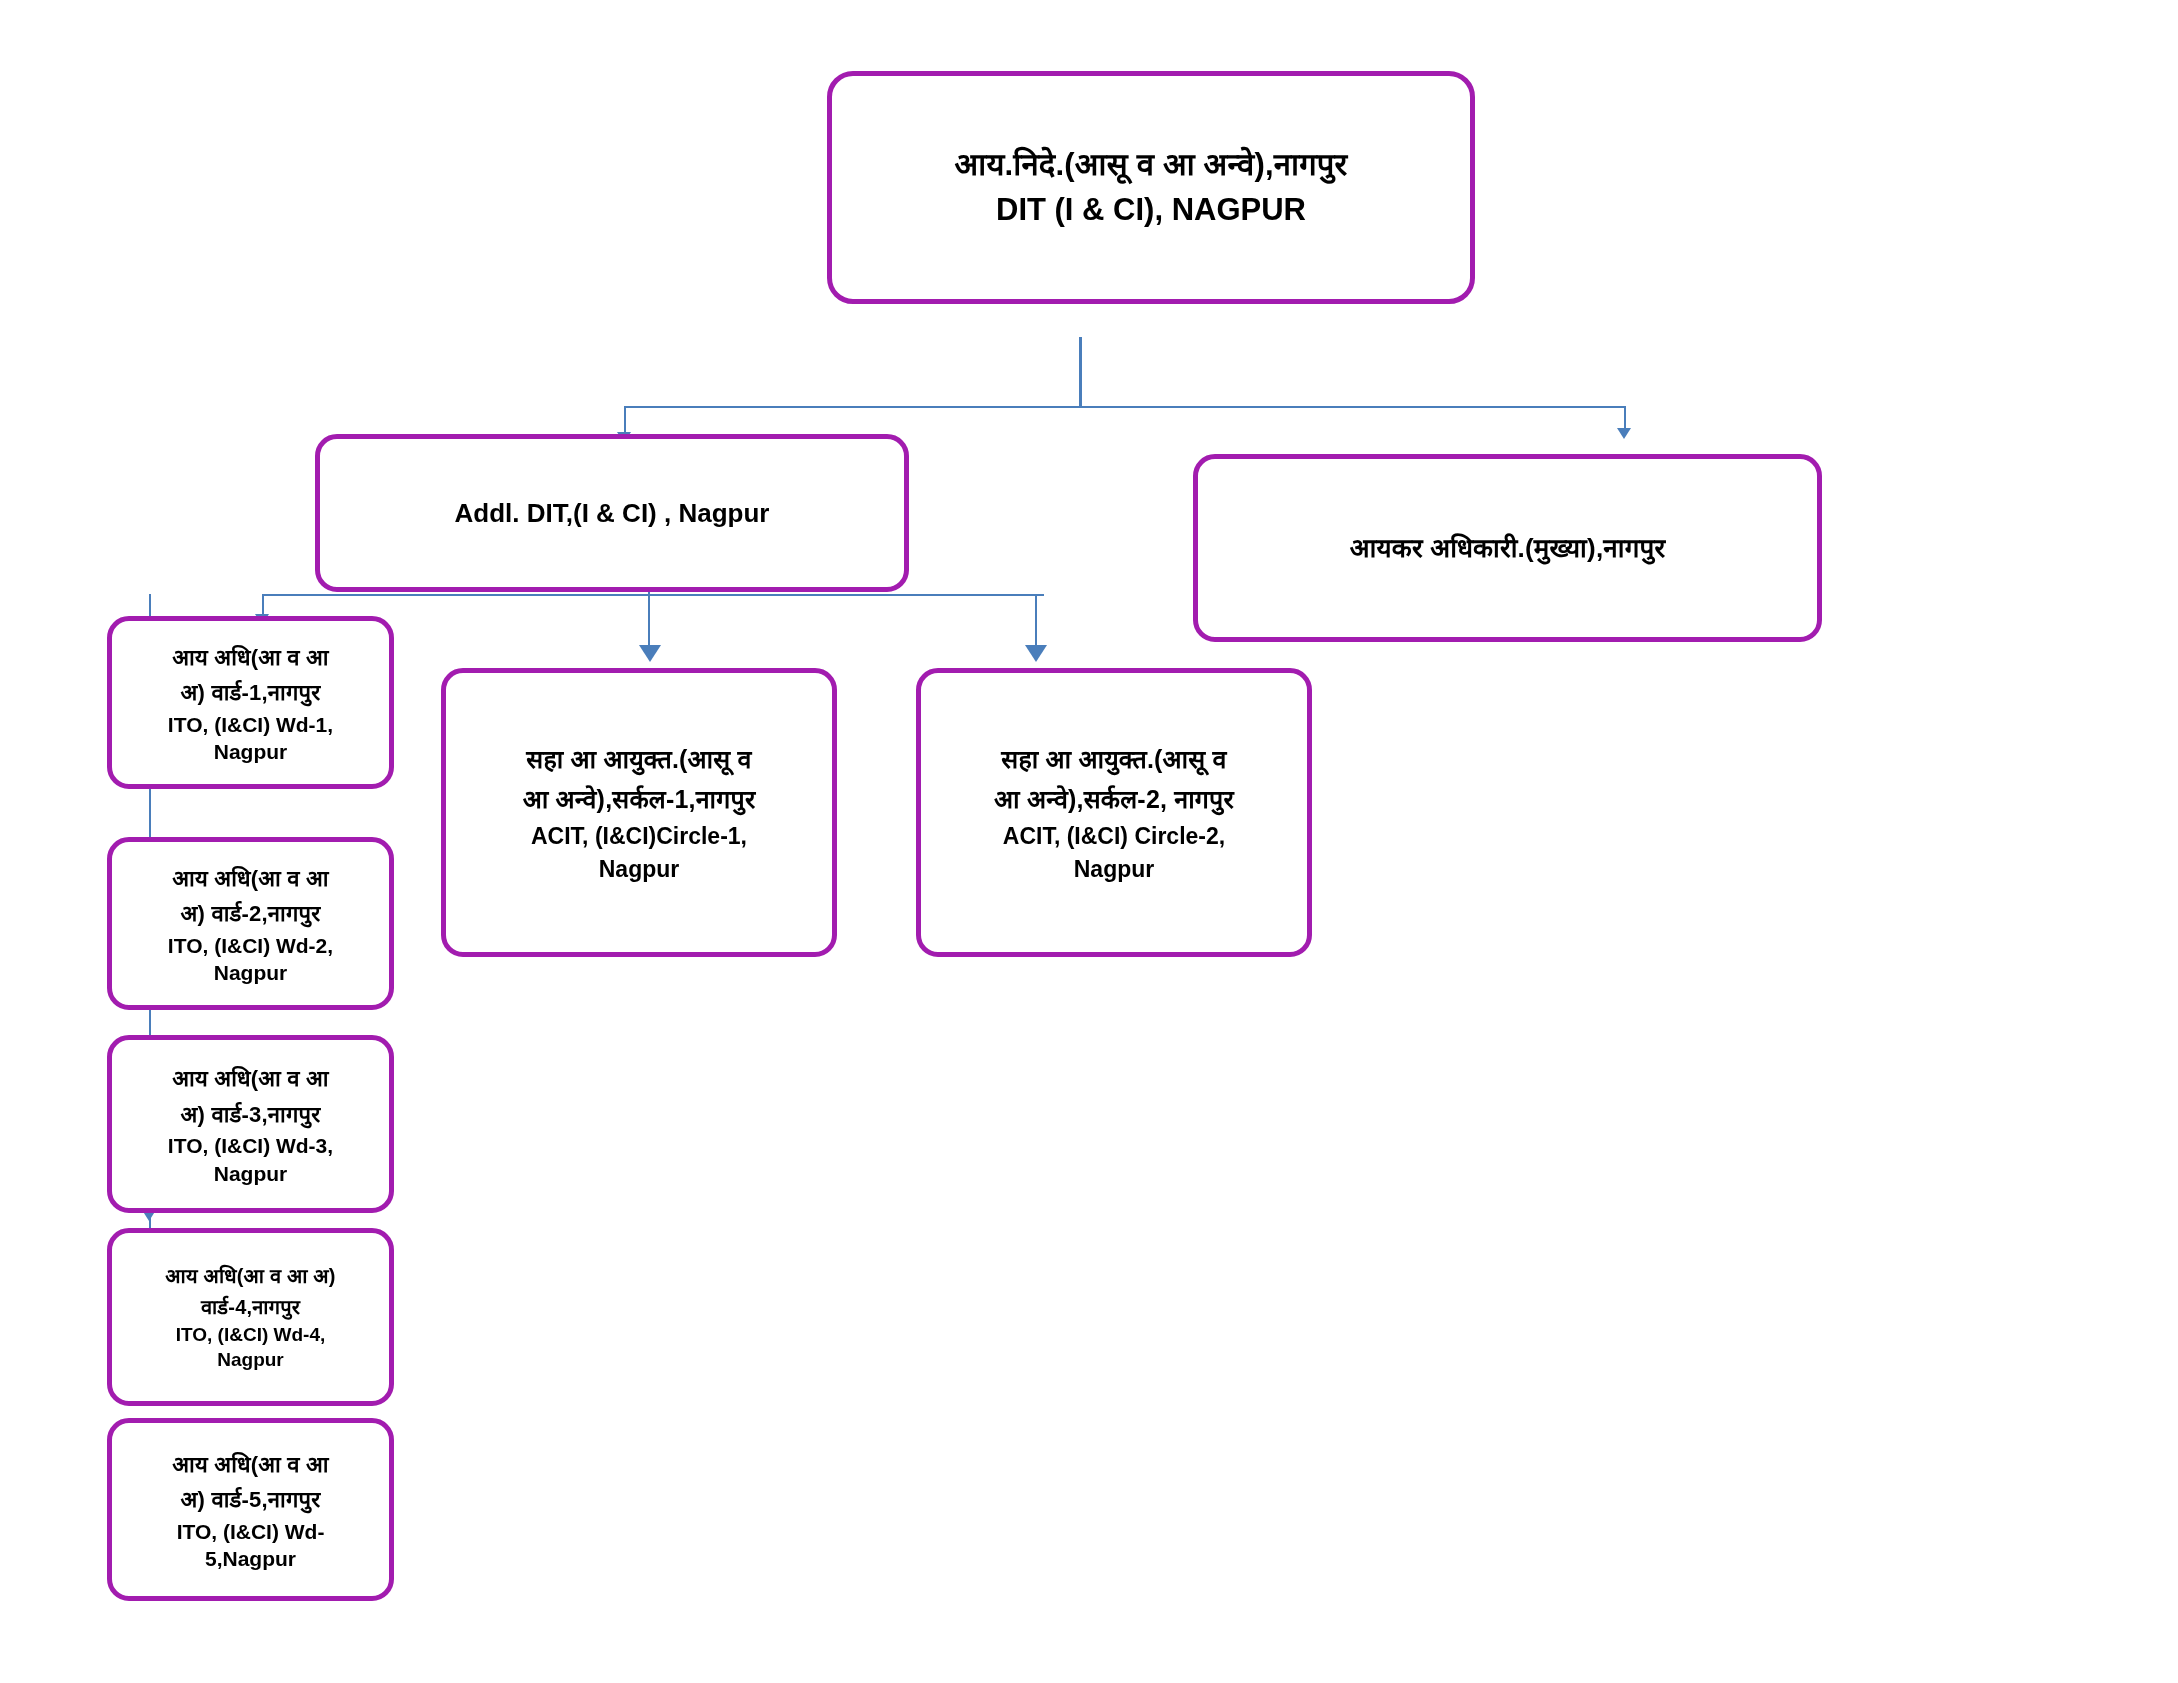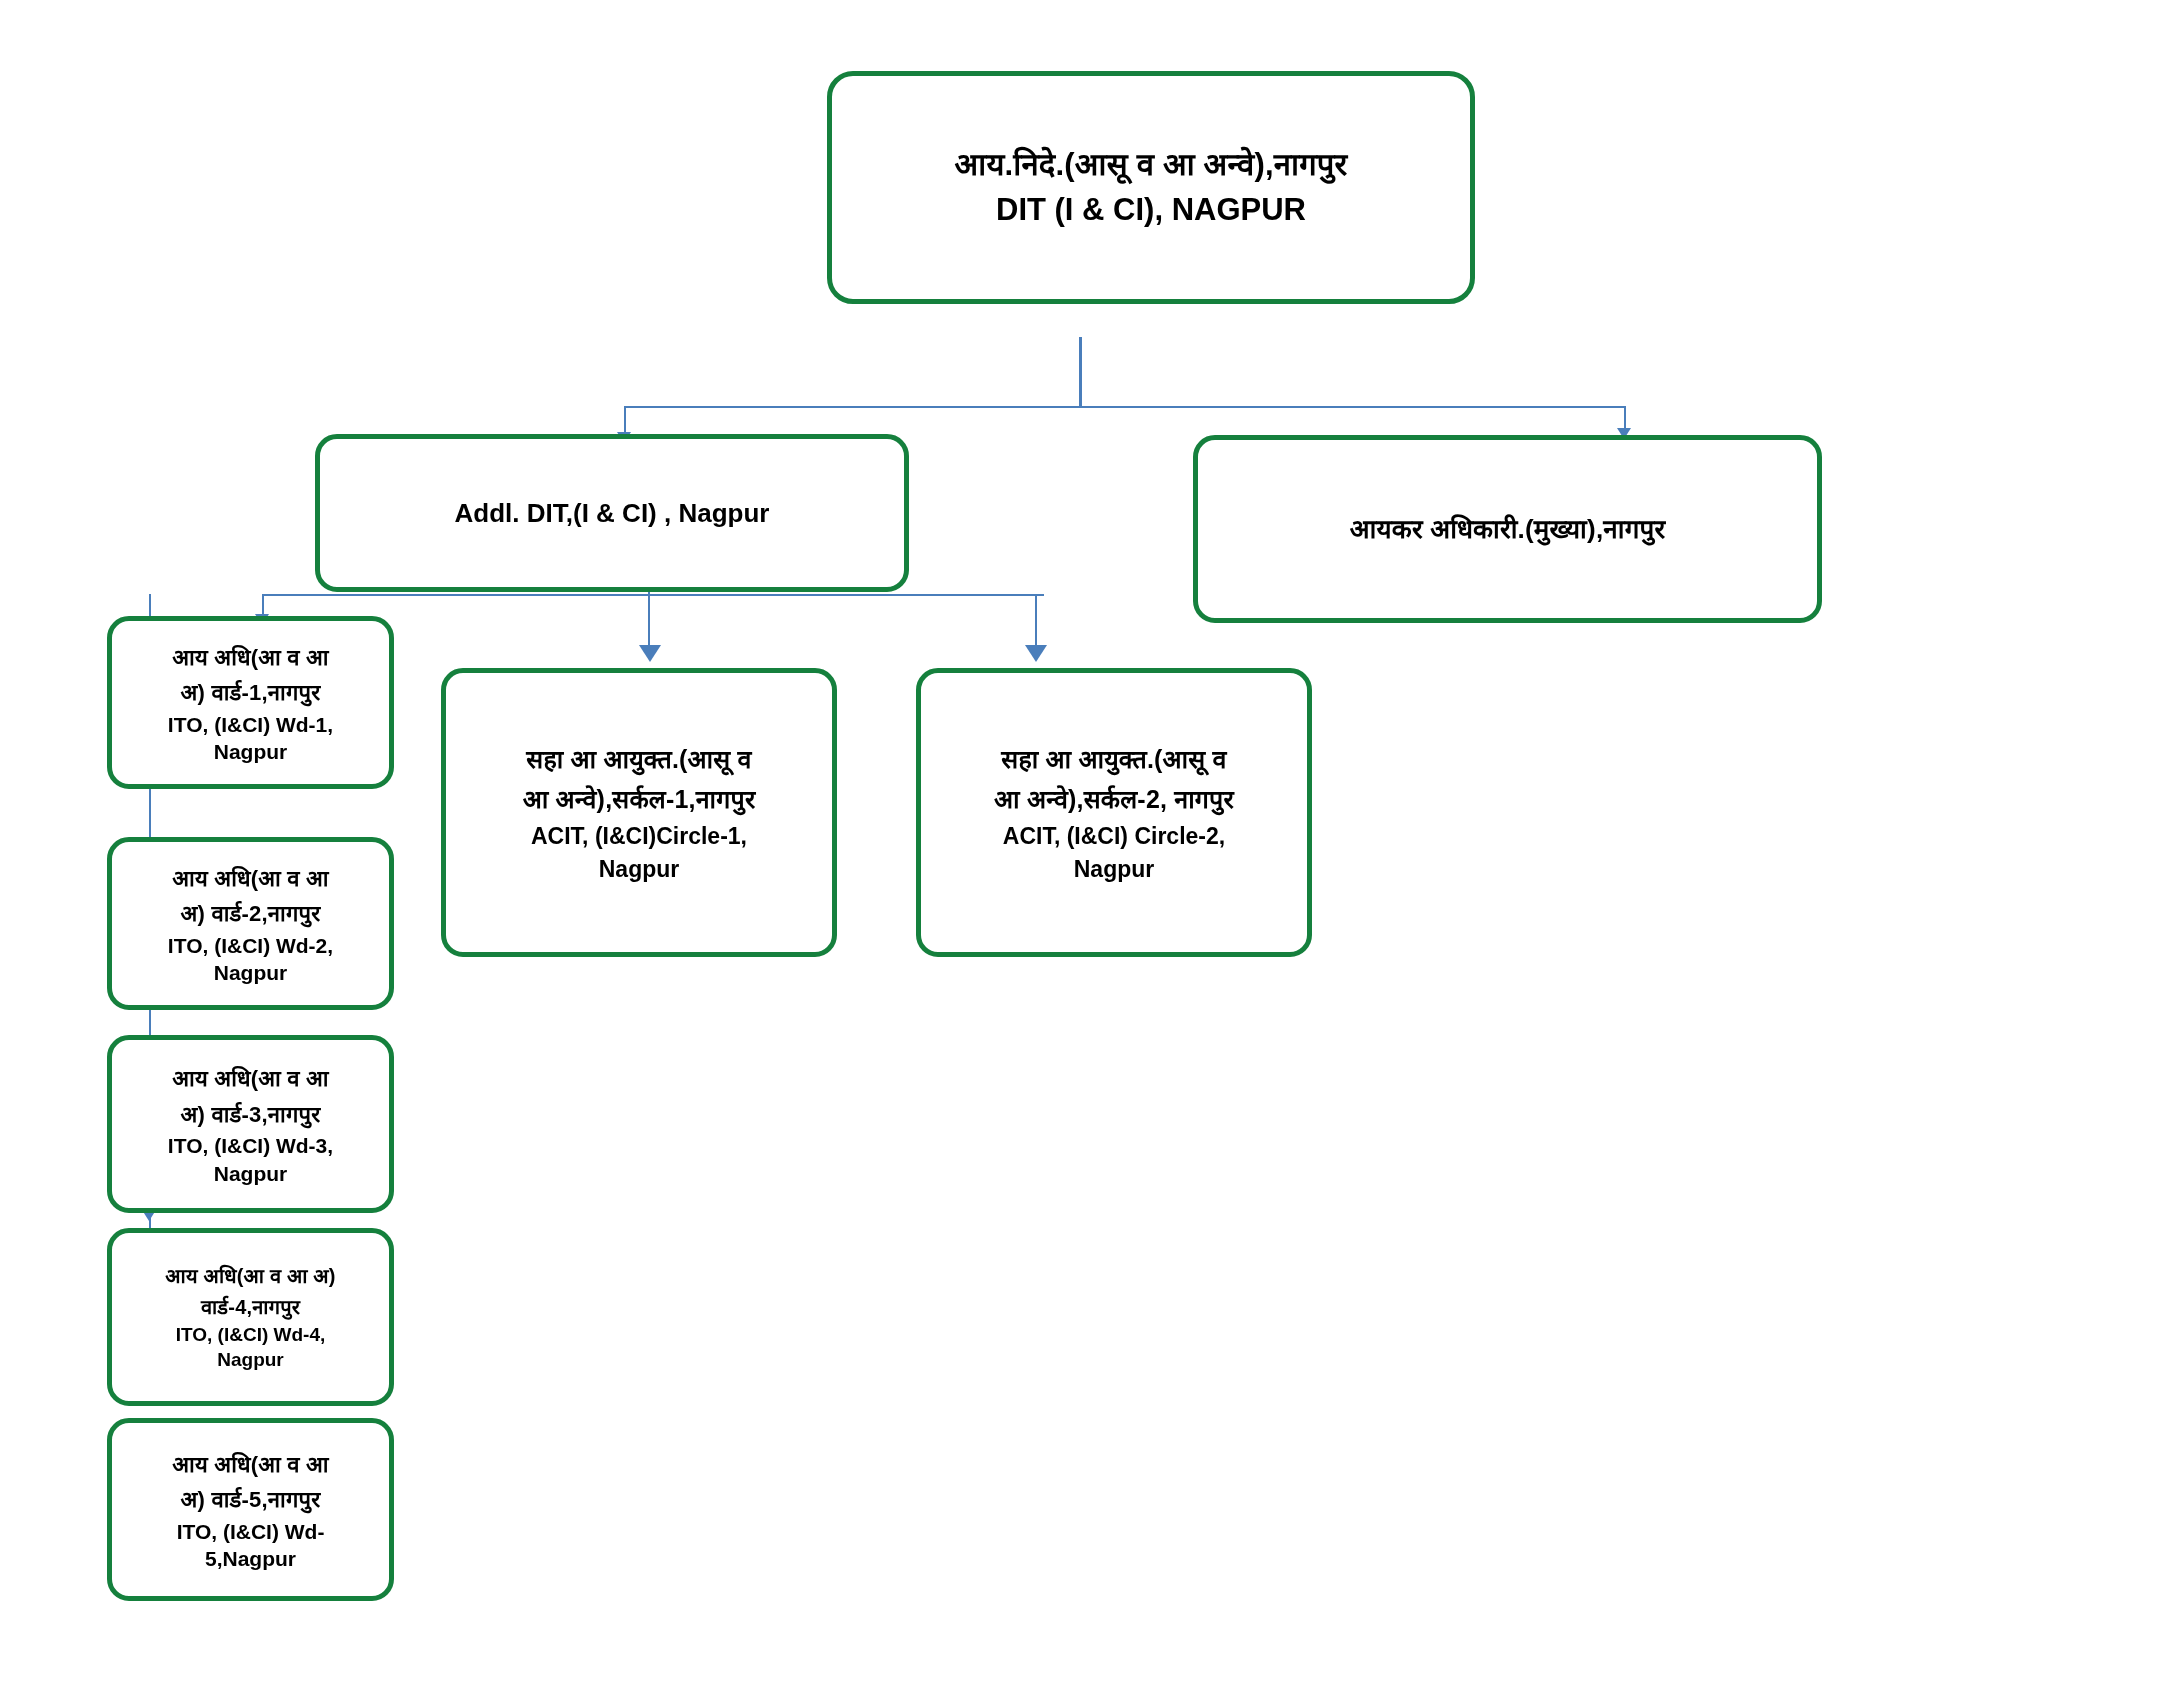--- a/index.html
+++ b/index.html
@@ -15,21 +15,21 @@
     position: relative;
     width: 2178px;
     height: 1683px;
     background: #ffffff;
     overflow: hidden;
   }
   .node {
     position: absolute;
     box-sizing: border-box;
     background: #ffffff;
-    border: 5px solid #15803d;
+    border: 5px solid #a21caf;
     border-radius: 22px;
     display: flex;
     flex-direction: column;
     align-items: center;
     justify-content: center;
     text-align: center;
     color: #000000;
     z-index: 3;
   }
   .line-hi {
@@ -49,21 +49,21 @@
   #node-root .line-en { font-size: 31px; line-height: 1.45; text-align: center; }
 
   
   #node-addl-dit {
     left: 315px; top: 434px; width: 594px; height: 158px;
   }
   #node-addl-dit .line-hi { font-size: 27px; line-height: 1.5; }
   #node-addl-dit .line-en { font-size: 26px; line-height: 1.5; }
 
   #node-ito-hq {
-    left: 1193px; top: 435px; width: 629px; height: 188px;
+    left: 1193px; top: 454px; width: 629px; height: 188px;
   }
   #node-ito-hq .line-hi { font-size: 26px; line-height: 1.55; }
   #node-ito-hq .line-en { font-size: 25px; line-height: 1.55; }
 
   
   .node-circle {
     width: 396px; height: 289px; top: 668px;
   }
   #node-circle-1 { left: 441px; }
   #node-circle-2 { left: 916px; }

